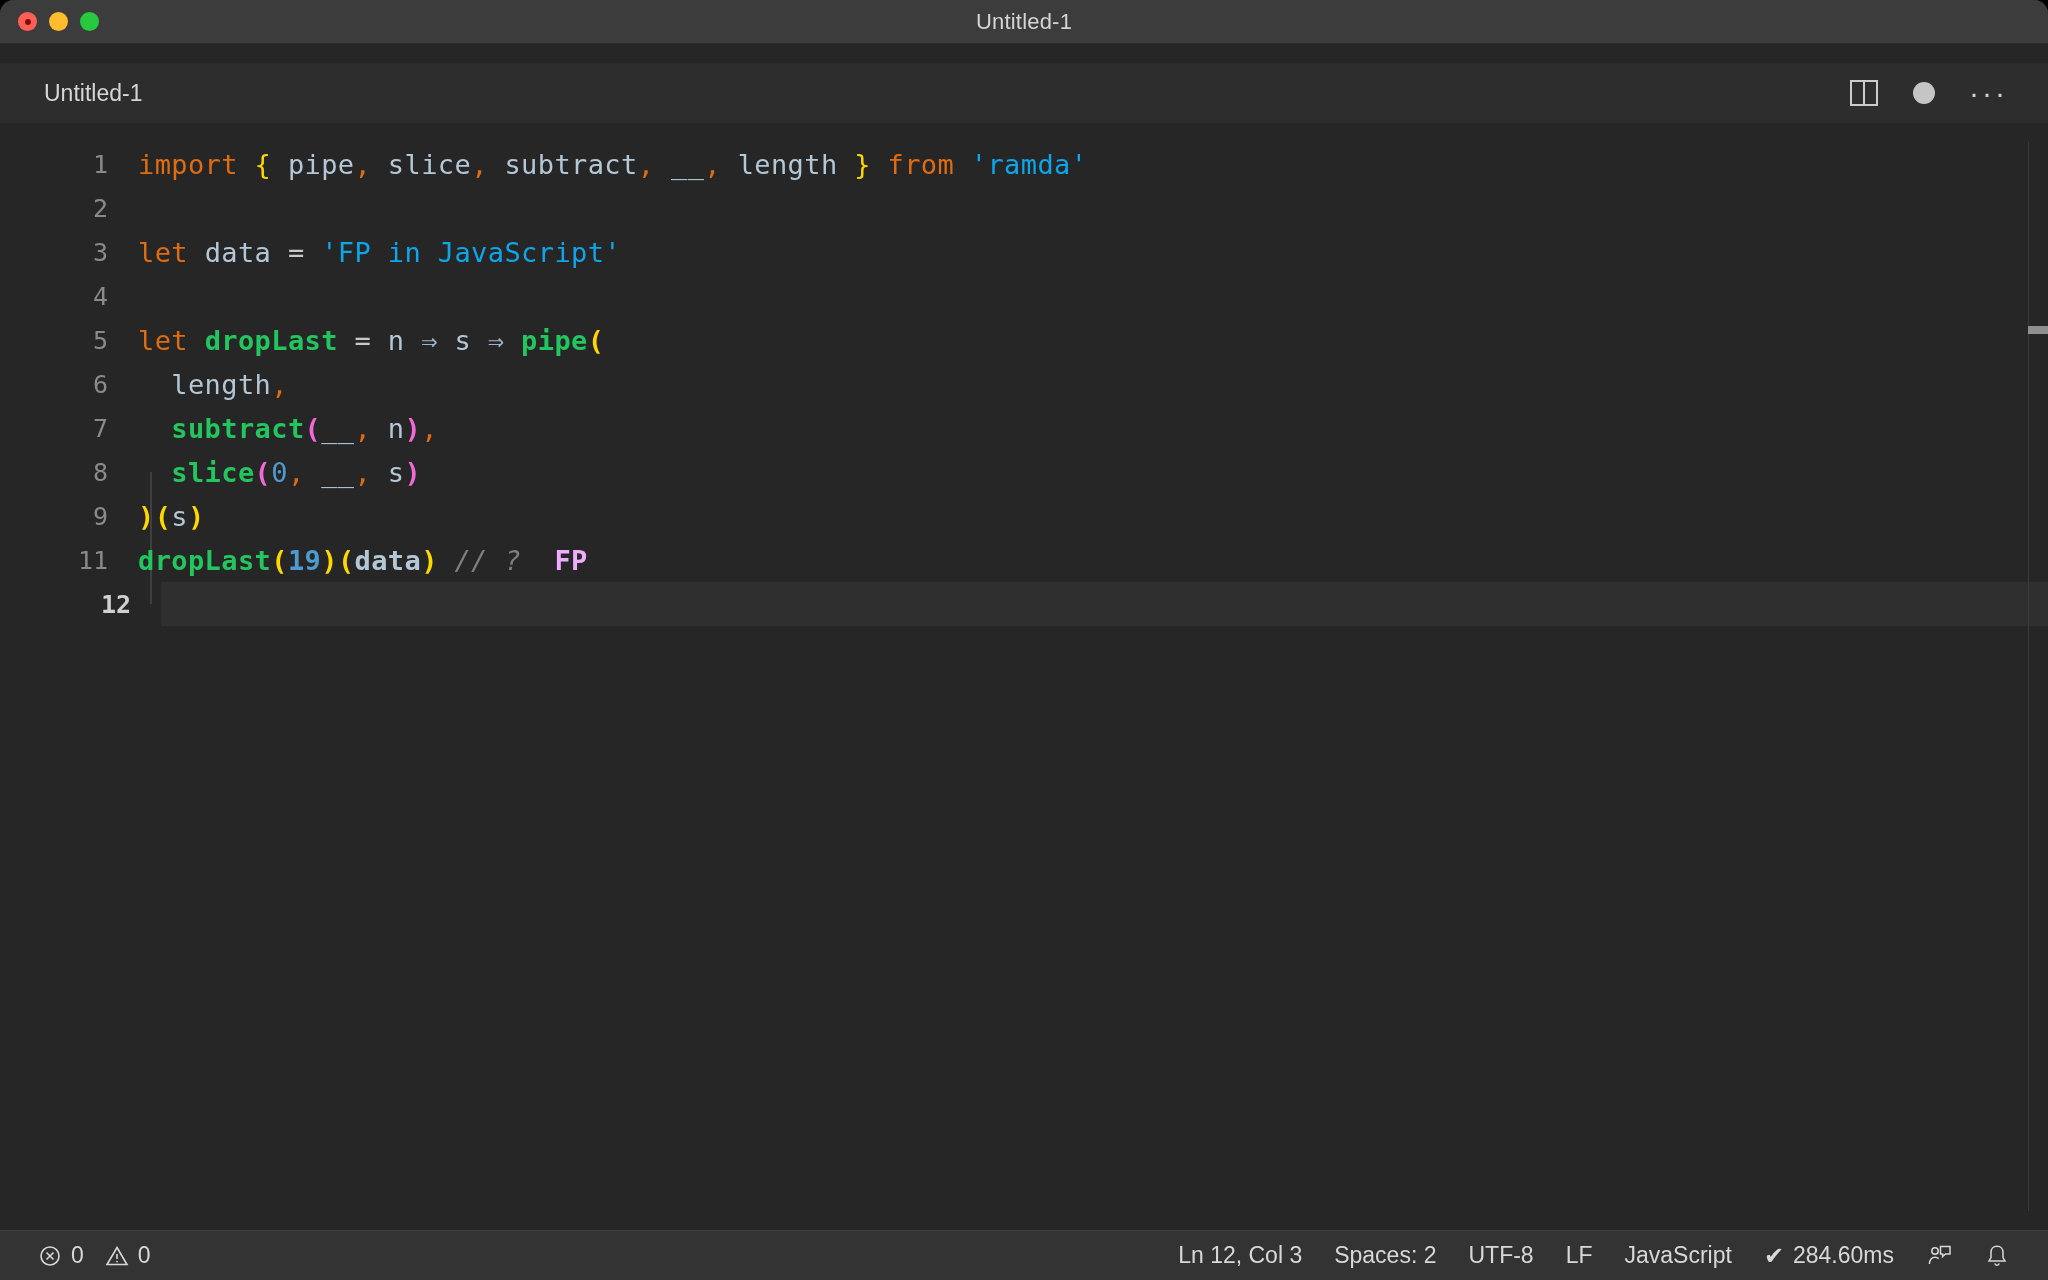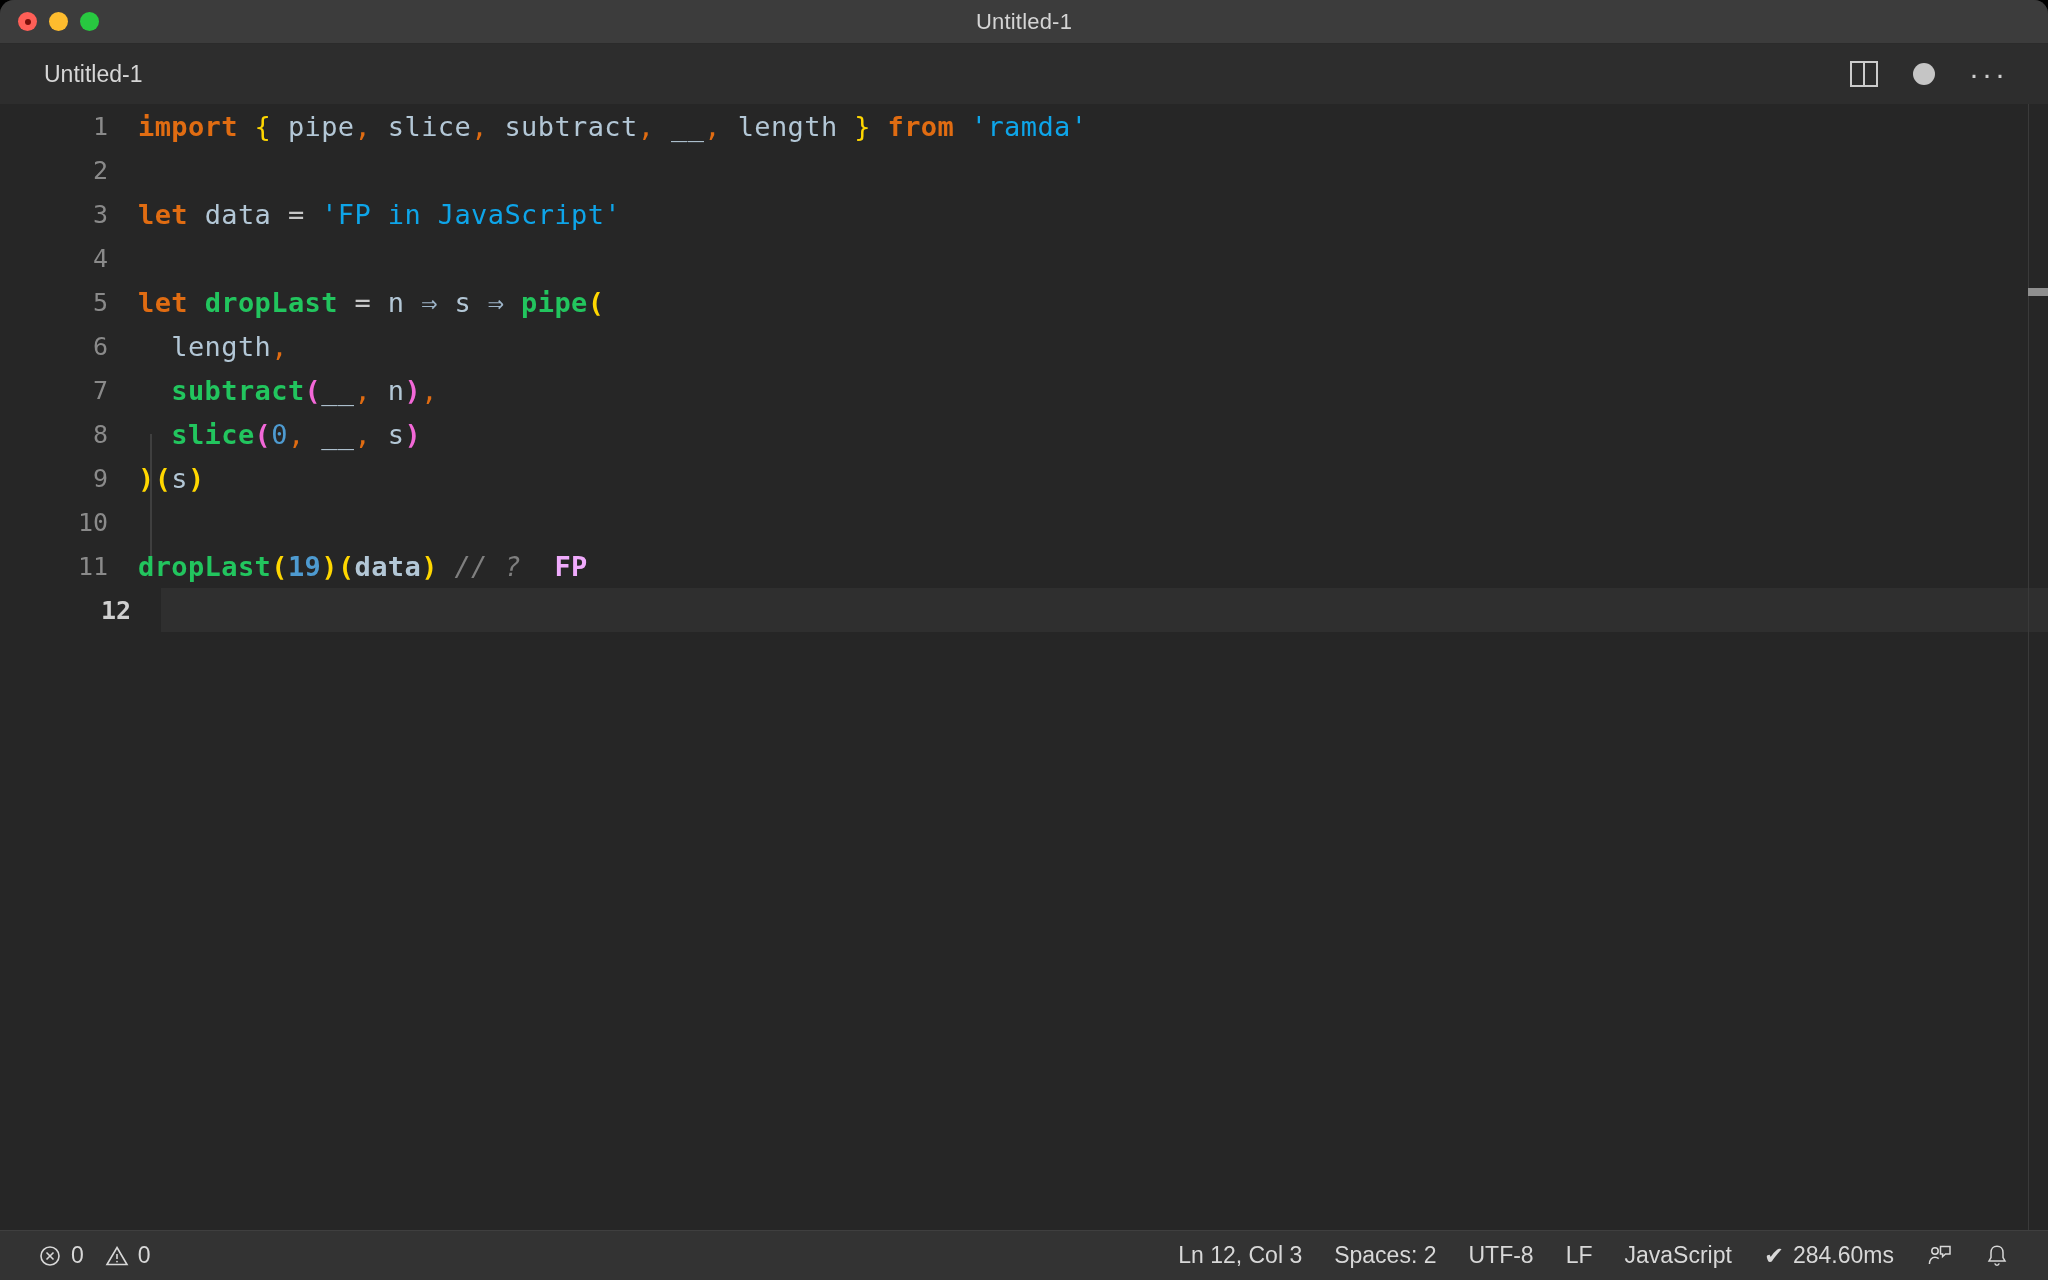--- a/index.html
+++ b/index.html
@@ -7,21 +7,21 @@
     width: 2048px; height: 1280px;
     background: #000;
     font-family: "Liberation Sans", sans-serif;
     overflow: hidden;
   }
   #window {
     position: absolute; inset: 0;
     background: #262626;
     border-radius: 14px 14px 0 0;
     overflow: hidden;
-    display: flex; flex-direction: column;
+    display: flex; flex-direction: column; gap: 19px;
   }
 
   
   #titlebar {
     height: 44px; flex: 0 0 44px;
     background: #3c3c3c;
     position: relative;
     display: flex; align-items: center;
     border-bottom: 1px solid #2b2b2b;
   }
@@ -90,21 +90,21 @@
     letter-spacing: .4px;
   }
   .line.active .code { background: #2f2f2f; }
   .line.active { background: transparent; padding-left: 23px; }
   .indent-guide {
     position: absolute; left: 150px; top: 0; bottom: 0;
     width: 2px; background: #3f3f3f;
   }
 
   
-  .k   { color: #e06c12; font-weight: bold; }      
+  .k   { color: #e06c12; font-weight: normal; }      
   .var { color: #b3c7d6; }                          
   .fn-b{ color: #22c55e; font-weight: bold; }
   .str { color: #0ea5e9; }                          
   .num { color: #4e9bd1; }                          
   .p-y { color: #ffd700; }                          
   .p-m { color: #f368d8; }                          
   .op  { color: #e06c12; }                          
   .eq  { color: #c8c8c8; }
   .arr { color: #9db4c8; }
   .cmt { color: #7f7f7f; font-style: italic; }
@@ -209,24 +209,20 @@
     <div class="line">
       <div class="gutter">8</div>
       <div class="code"><span>  </span><span class="fn-b">slice</span><span class="p-m bold">(</span><span class="num">0</span><span class="op">,</span><span> </span><span class="var">__</span><span class="op">,</span><span> </span><span class="var">s</span><span class="p-m bold">)</span></div>
     </div>
 
     <div class="line">
       <div class="gutter">9</div>
       <div class="code"><span class="p-y bold">)</span><span class="p-y bold">(</span><span class="var">s</span><span class="p-y bold">)</span></div>
     </div>
 
-    <div class="line">
-      <div class="gutter">10</div>
-      <div class="code"></div>
-    </div>
 
     <div class="line">
       <div class="gutter">11</div>
       <div class="code"><span class="fn-b">dropLast</span><span class="p-y bold">(</span><span class="num bold">19</span><span class="p-y bold">)</span><span class="p-y bold">(</span><span class="var bold">data</span><span class="p-y bold">)</span><span> </span><span class="cmt">// ?</span><span>  </span><span class="qval">FP</span></div>
     </div>
 
     <div class="line active">
       <div class="gutter current">12</div>
       <div class="code"></div>
     </div>

